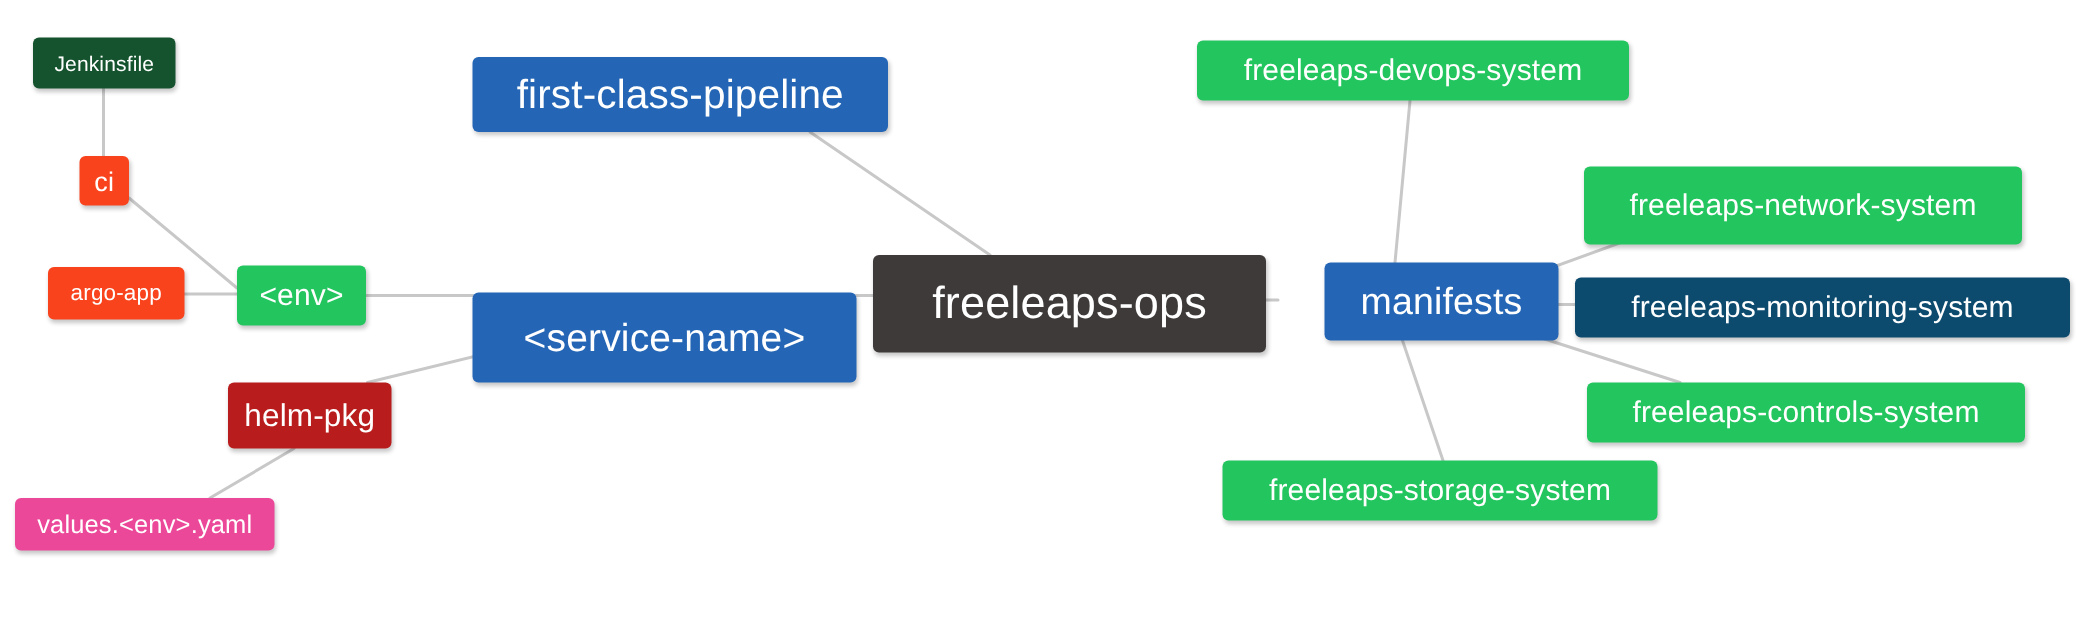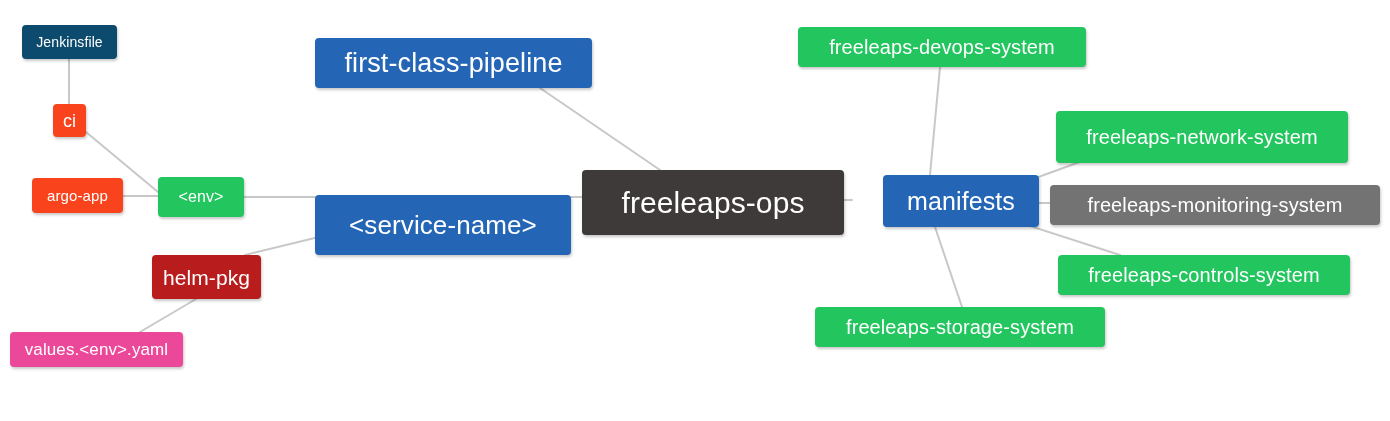--- a/index.html
+++ b/index.html
@@ -61,30 +61,30 @@
       <line x1="540" y1="88" x2="660" y2="170" stroke="#c8c8c8" stroke-width="2" stroke-linecap="round"></line>
       <line x1="571" y1="197" x2="582" y2="197" stroke="#c8c8c8" stroke-width="2" stroke-linecap="round"></line>
       <line x1="844" y1="200" x2="852" y2="200" stroke="#c8c8c8" stroke-width="2" stroke-linecap="round"></line>
       <line x1="930" y1="175" x2="940" y2="67" stroke="#c8c8c8" stroke-width="2" stroke-linecap="round"></line>
       <line x1="1008" y1="188" x2="1110" y2="151" stroke="#c8c8c8" stroke-width="2" stroke-linecap="round"></line>
       <line x1="1008" y1="203" x2="1050" y2="203" stroke="#c8c8c8" stroke-width="2" stroke-linecap="round"></line>
       <line x1="1008" y1="219" x2="1120" y2="255" stroke="#c8c8c8" stroke-width="2" stroke-linecap="round"></line>
       <line x1="935" y1="227" x2="962" y2="307" stroke="#c8c8c8" stroke-width="2" stroke-linecap="round"></line>
     </svg>
   <div id="node-layer">
-      <div class="node" style="left: 22px; top: 25px; width: 95px; height: 34px; background: #0c4a6e; font-size: 14px;">
+      <div class="node" style="left: 22px; top: 25px; width: 95px; height: 34px; background: #14532d; font-size: 14px;">
         <span>Jenkinsfile</span>
       </div>
       <div class="node" style="left: 53px; top: 104px; width: 33px; height: 33px; background: rgb(249, 67, 28); font-size: 18px;">
         <span>ci</span>
       </div>
       <div class="node" style="left: 32px; top: 178px; width: 91px; height: 35px; background: rgb(249, 67, 28); font-size: 15px;">
         <span>argo-app</span>
       </div>
-      <div class="node" style="left: 158px; top: 177px; width: 86px; height: 40px; background: rgb(34, 197, 94); font-size: 16px;">
+      <div class="node" style="left: 158px; top: 177px; width: 86px; height: 40px; background: rgb(34, 197, 94); font-size: 20px;">
         <span>&lt;env&gt;</span>
       </div>
       <div class="node" style="left: 152px; top: 255px; width: 109px; height: 44px; background: #b91c1c; font-size: 21px;">
         <span>helm-pkg</span>
       </div>
       <div class="node" style="left: 10px; top: 332px; width: 173px; height: 35px; background: #ec4899; font-size: 17px;">
         <span>values.&lt;env&gt;.yaml</span>
       </div>
       <div class="node" style="left: 315px; top: 38px; width: 277px; height: 50px; background: rgb(36, 102, 181); font-size: 27px;">
         <span>first-class-pipeline</span>
@@ -97,21 +97,21 @@
       </div>
       <div class="node" style="left: 852px; top: 175px; width: 156px; height: 52px; background: rgb(36, 102, 181); font-size: 25px; margin-left: 31px;">
         <span>manifests</span>
       </div>
       <div class="node" style="left: 798px; top: 27px; width: 288px; height: 40px; background: rgb(34, 197, 94); font-size: 20px;">
         <span>freeleaps-devops-system</span>
       </div>
       <div class="node" style="left: 1056px; top: 111px; width: 292px; height: 52px; background: rgb(34, 197, 94); font-size: 20px;">
         <span>freeleaps-network-system</span>
       </div>
-      <div class="node" style="left: 1050px; top: 185px; width: 330px; height: 40px; background: #737373; font-size: 20px;">
+      <div class="node" style="left: 1050px; top: 185px; width: 330px; height: 40px; background: #0c4a6e; font-size: 20px;">
         <span>freeleaps-monitoring-system</span>
       </div>
       <div class="node" style="left: 1058px; top: 255px; width: 292px; height: 40px; background: rgb(34, 197, 94); font-size: 20px;">
         <span>freeleaps-controls-system</span>
       </div>
       <div class="node" style="left: 815px; top: 307px; width: 290px; height: 40px; background: rgb(34, 197, 94); font-size: 20px;">
         <span>freeleaps-storage-system</span>
       </div>
     </div>
 </div>

